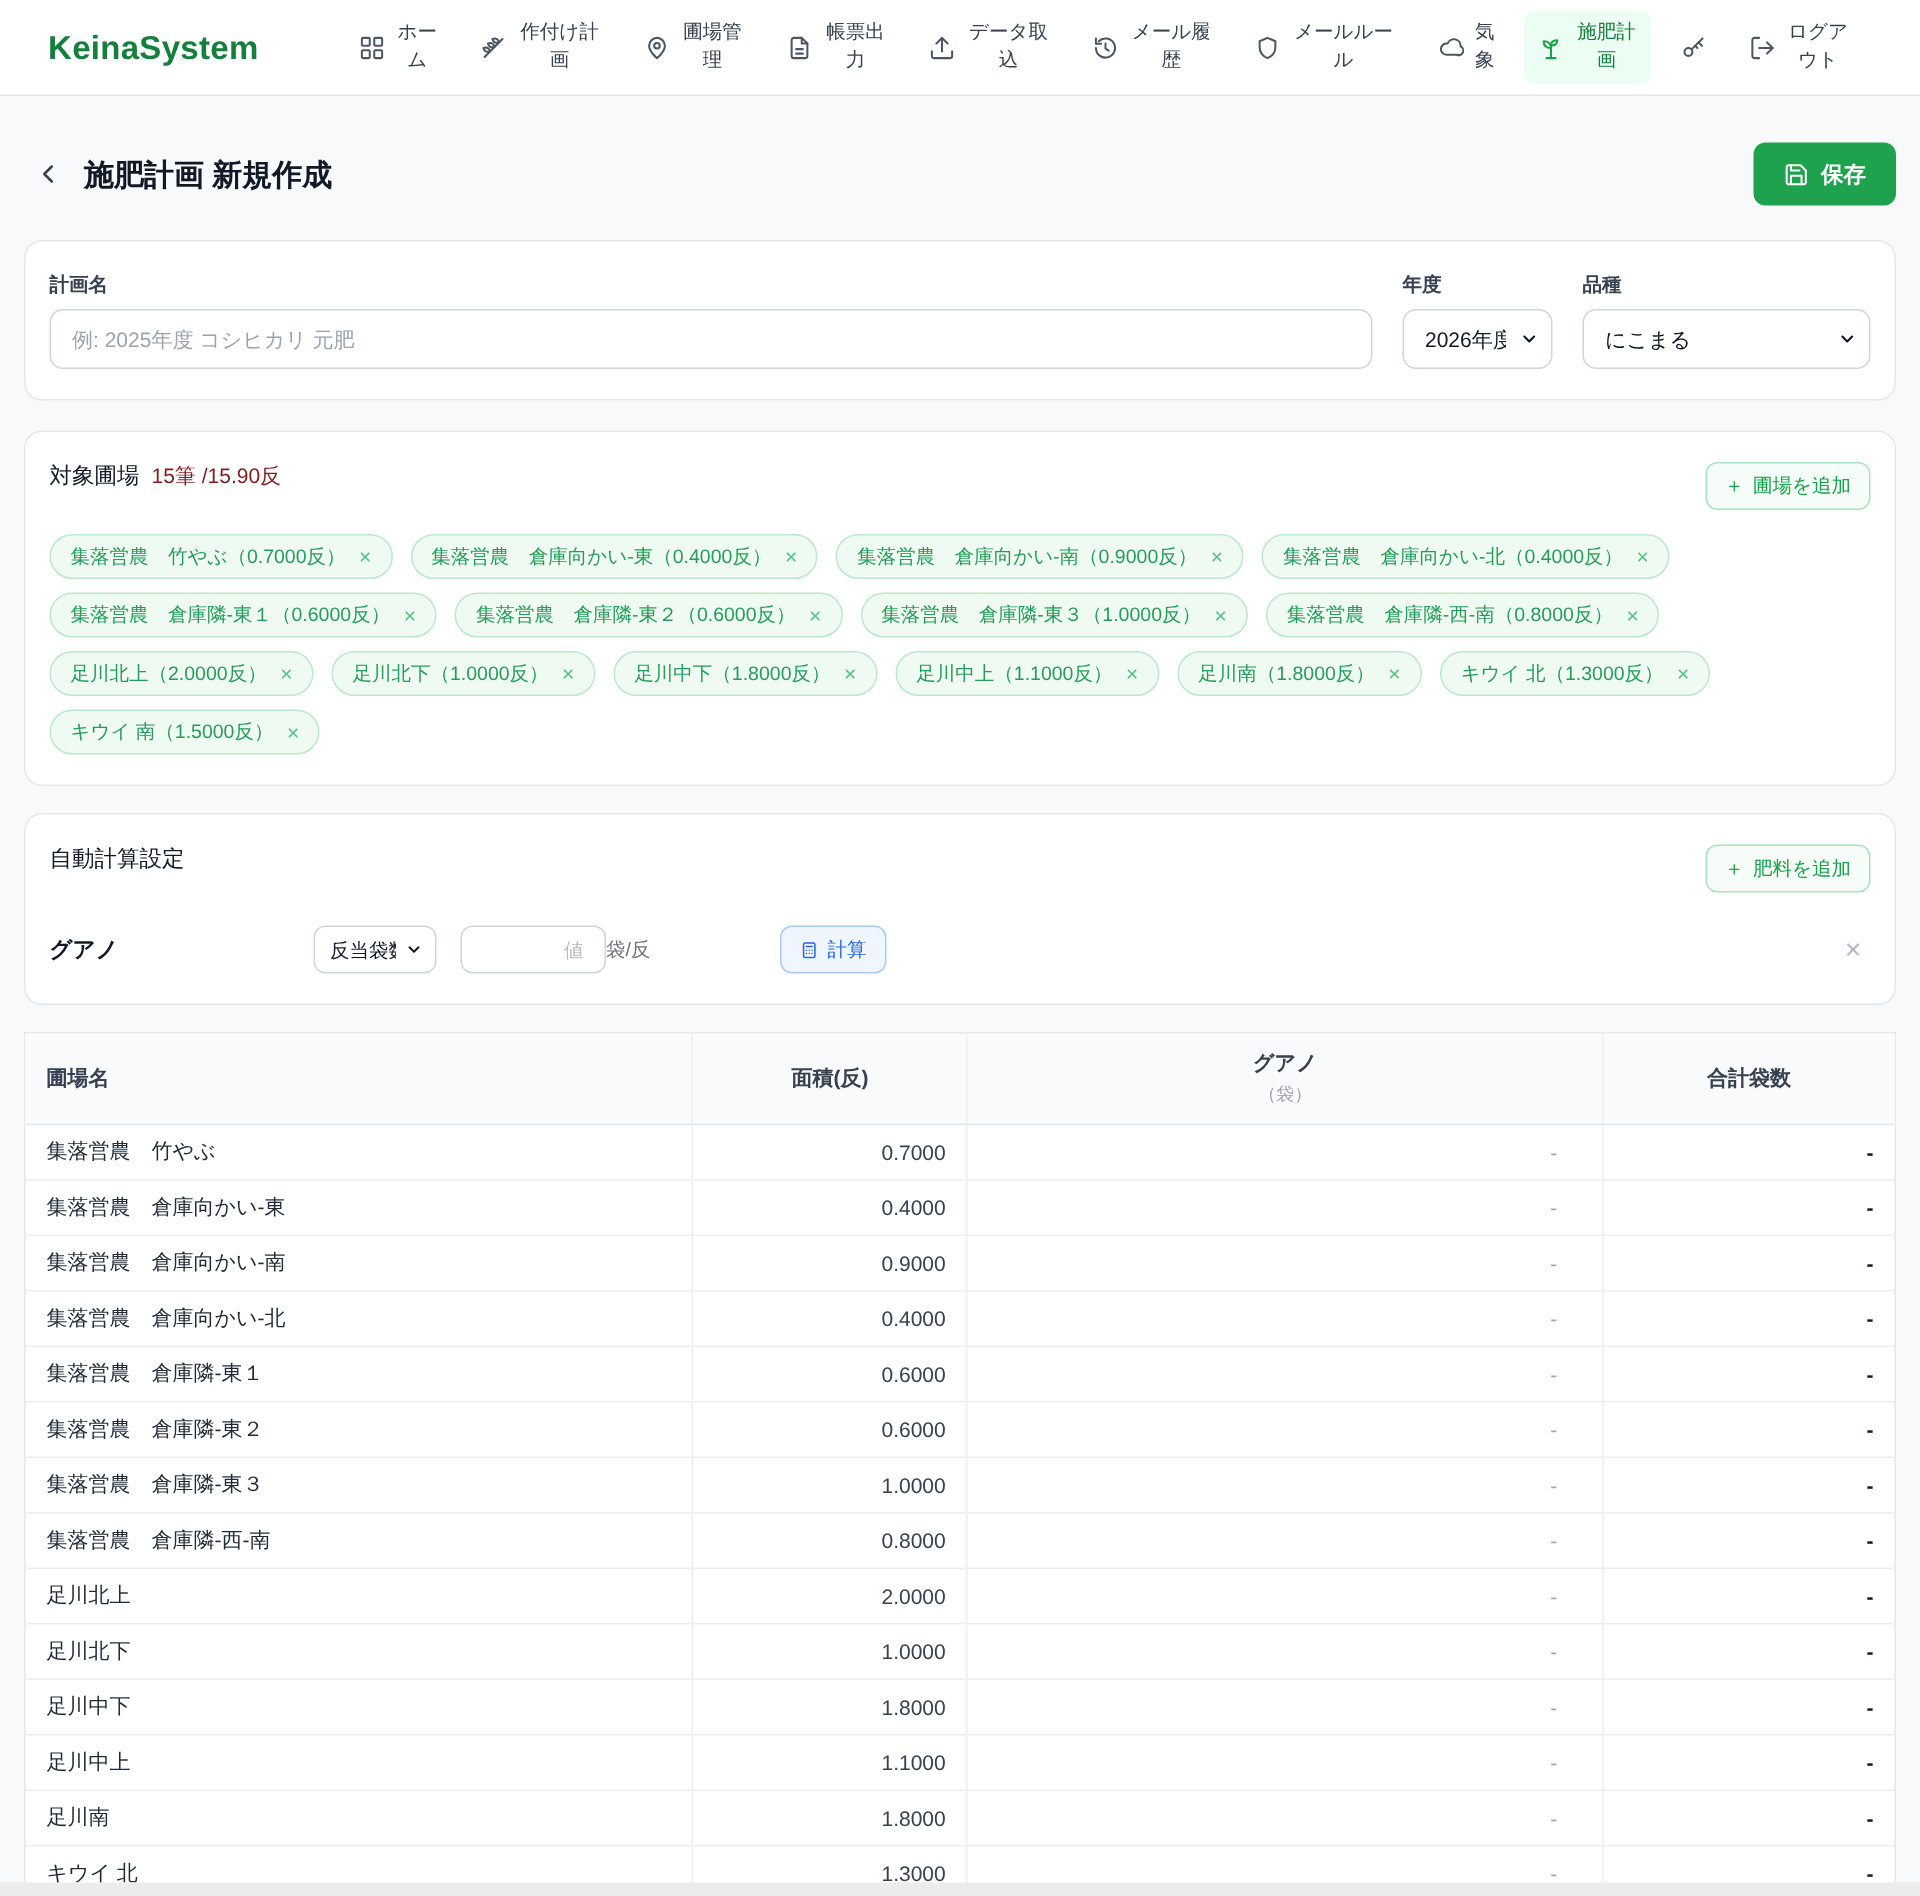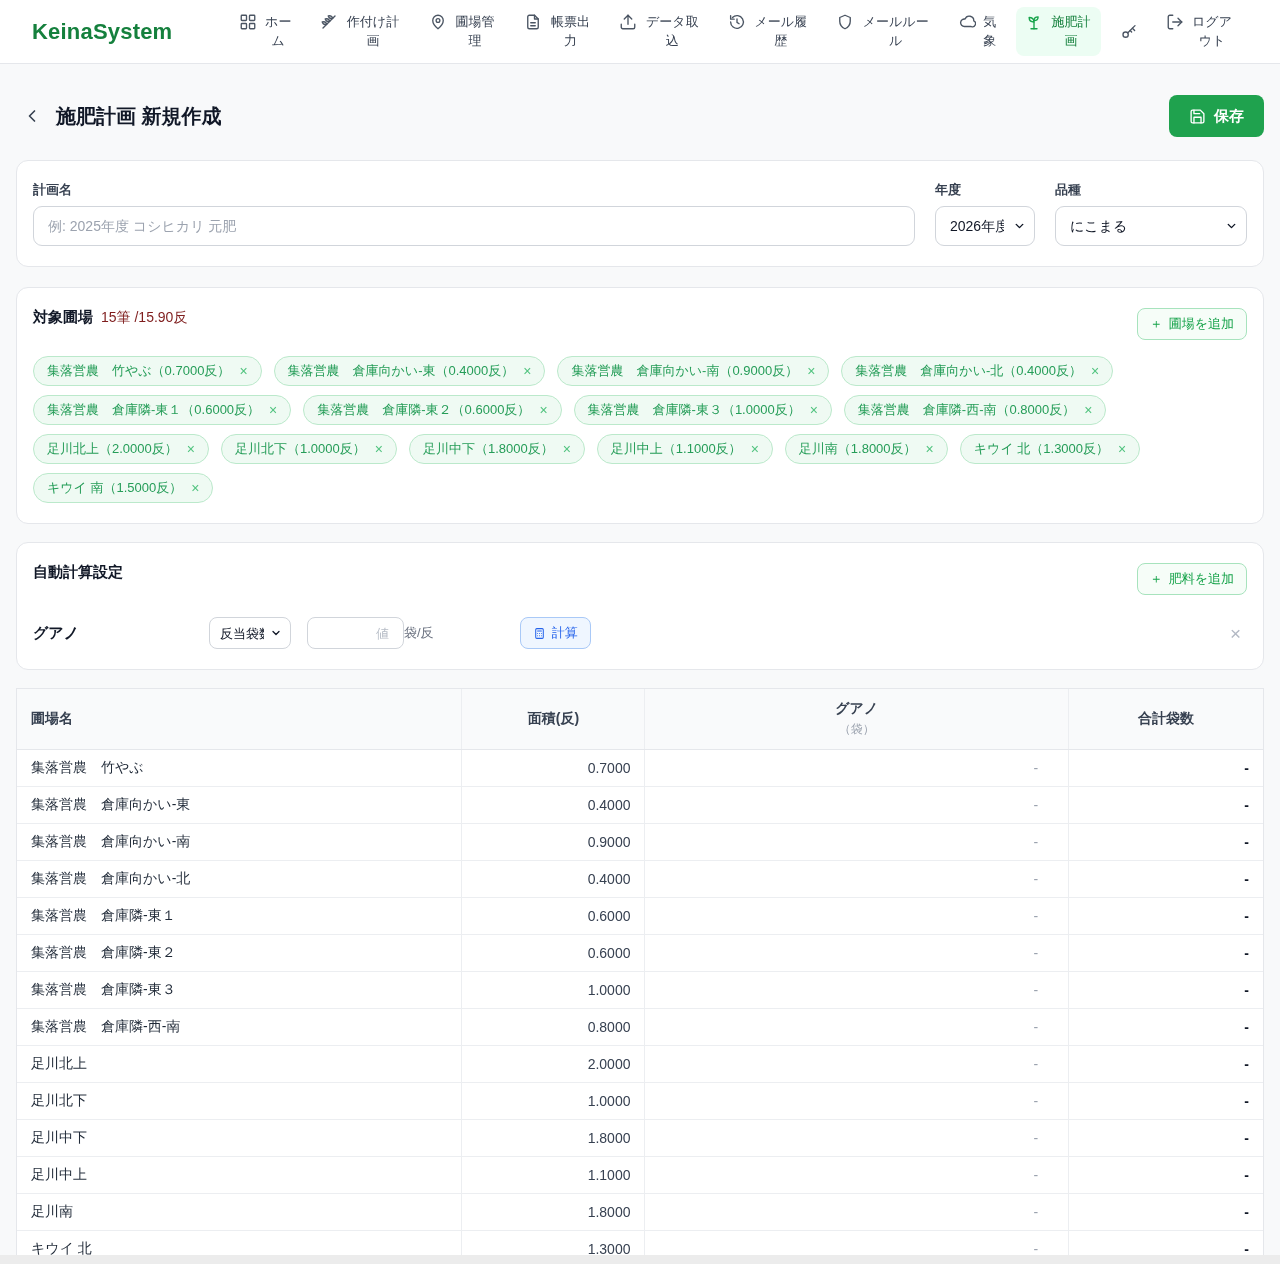--- a/index.html
+++ b/index.html
@@ -3,21 +3,21 @@
 <meta charset="utf-8">
 <style>
   * { margin:0; padding:0; box-sizing:border-box; }
   html,body { width:1280px; background:#f8f9fa; font-family:"Liberation Sans","DejaVu Sans",sans-serif; color:#1f2937; }
   body { height:1264px; overflow:hidden; position:relative; }
 
   
   .topnav { height:64px; background:#fff; border-bottom:1px solid #e5e7eb; display:flex; align-items:center; padding:0 28px 0 32px; }
   .brand { font-size:22px; font-weight:700; color:#15803d; letter-spacing:.2px; white-space:nowrap; cursor:pointer; }
   .nav-items { flex:1; display:flex; align-items:center; justify-content:space-evenly; margin-left:48px; }
-  .nav-item { display:flex; align-items:flex-start; gap:7px; padding:6px 9px; border-radius:8px; color:#374151; cursor:pointer; }
+  .nav-item { display:flex; align-items:center; gap:7px; padding:6px 9px; border-radius:8px; color:#374151; cursor:pointer;font-family:Liberation Mono, monospace; }
   .nav-item svg { stroke:#4b5563; flex:0 0 auto; }
   .nav-item.active { background:#ecfdf3; color:#15803d; }
   .nav-item.active svg { stroke:#16a34a; }
   .nav-label { font-size:13px; line-height:1.4; text-align:center; }
   .w1{width:1.1em}.w2{width:2.2em}.w3{width:3.3em}.w4{width:4.3em}.w5{width:5.3em}
 
   
   .page-head { display:flex; align-items:center; margin:30px 16px 0 16px; height:44px; }
   .back-btn { width:32px; height:32px; display:flex; align-items:center; justify-content:center; cursor:pointer; border-radius:6px; }
   .page-title { font-size:20px; font-weight:700; color:#111827; margin-left:8px; }
@@ -32,21 +32,21 @@
   .text-input::placeholder { color:#9ca3af; }
   .select-wrap { position:relative; display:inline-block; }
   .select-wrap select { appearance:none; -webkit-appearance:none; height:40px; border:1px solid #d1d5db; border-radius:9px; background:#fff; font-size:14px; font-family:inherit; color:#111827; padding:0 30px 0 14px; cursor:pointer; }
   .select-wrap .chev { position:absolute; right:9px; top:50%; transform:translateY(-50%); pointer-events:none; display:flex; }
   .sel-year select { width:100px; }
   .sel-variety select { width:192px; }
 
   
   .card.fields-card { margin-top:20px; }
   .sec-head { display:flex; align-items:baseline; }
-  .sec-title { font-size:15px; font-weight:700; color:#111827; }
+  .sec-title { font-size:15px; font-weight:400; color:#111827; }
   .sec-count { font-size:14px; color:#7f1d1d; margin-left:8px; }
   .ghost-btn { margin-left:auto; display:flex; align-items:center; gap:6px; background:#f6fdf8; border:1px solid #a7e3bd; color:#16a34a; font-size:13px; border-radius:8px; padding:6px 12px; cursor:pointer; font-family:inherit; align-self:center; }
   .tags { display:flex; flex-wrap:wrap; gap:9px 12px; margin-top:16px; }
   .tag { display:inline-flex; align-items:center; gap:9px; background:#effaf3; border:1px solid #bbe9cb; color:#259d58; border-radius:9999px; padding:5px 13px; font-size:13px; white-space:nowrap; }
   .tag-x { color:#51c37f; font-size:14px; cursor:pointer; line-height:1; }
 
   
   .card.calc-card { margin-top:18px; }
   .calc-row { display:flex; align-items:center; margin-top:22px; }
   .fert-name { width:176px; font-size:15px; font-weight:700; color:#111827; }

